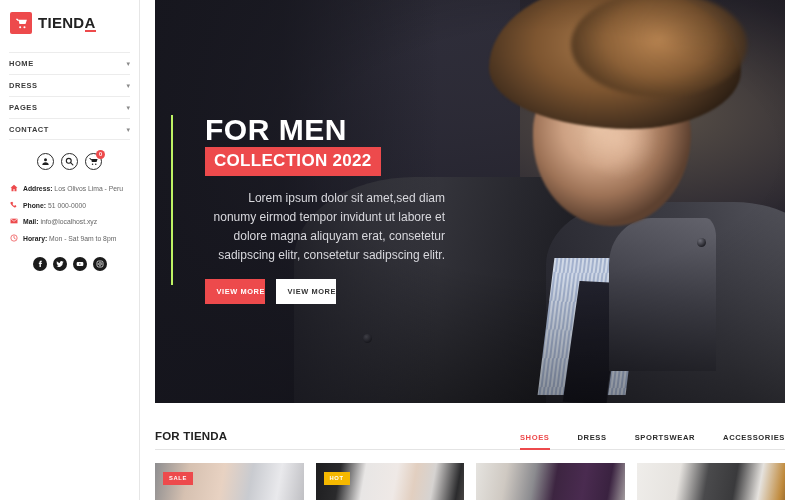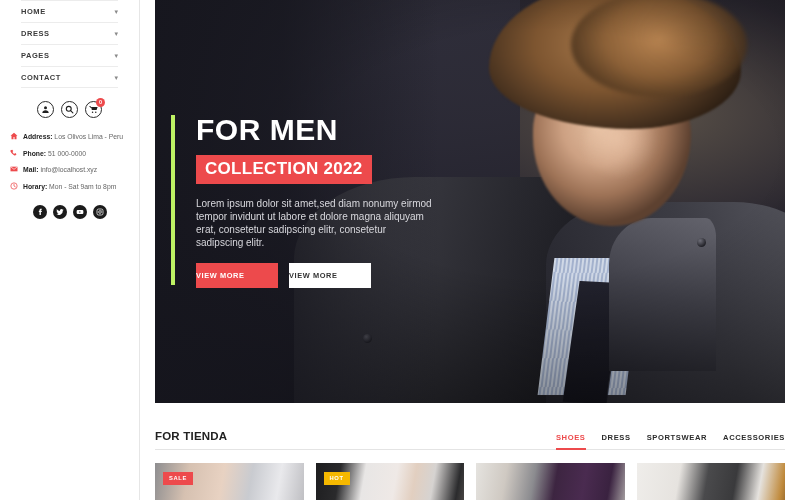--- a/index.html
+++ b/index.html
@@ -25,21 +25,21 @@
   .logo-badge svg { display:block; }
   .logo-text {
     font-size:15px; font-weight:bold; letter-spacing:.3px;
     color:#222; position:relative; line-height:22px;
   }
   .logo-text::after{
     content:""; position:absolute; right:0; bottom:2px;
     width:11px; height:2px; background:#ed4a4c;
   }
 
-  .nav { padding:0 21px; }
+  .nav { margin-top:18px; padding:0 9px; }
   .nav-item {
     display:flex; align-items:center; justify-content:space-between;
     border-top:1px solid #ececec;
     height:22px; cursor:pointer;
   }
   .nav-item:last-child { border-bottom:1px solid #ececec; }
   .nav-label {
     font-size:7.5px; font-weight:bold; letter-spacing:.55px; color:#3b3b3b;
   }
   .caret { color:#8a8a8a; font-size:7px; line-height:1; }
@@ -152,52 +152,53 @@
     position:absolute; width:9px; height:9px; border-radius:50%;
     background:radial-gradient(circle at 35% 30%, #6e6e78, #222228 70%);
   }
   .vig { position:absolute; inset:0;
     background:radial-gradient(95% 80% at 62% 38%, rgba(0,0,0,0) 38%, rgba(0,0,0,.55) 100%); }
   .left-shade { position:absolute; left:0; top:0; width:45%; height:100%;
     background:linear-gradient(90deg, rgba(22,22,30,.93) 0%, rgba(22,22,30,.78) 45%, rgba(22,22,30,0) 100%); }
 
   .hero-inner {
     position:absolute; left:16px; top:115px;
-    padding-left:21px; border-left:4px solid #bef264; height:170px;
+    padding-left:32px; border-left:2px solid #bef264; height:170px;
   }
   .hero-title {
     color:#fff; font-size:30px; font-weight:bold; letter-spacing:.5px; line-height:1;
   }
   .hero-sub {
     display:inline-block; background:#ed4a4c; color:#fff;
     font-size:17px; font-weight:bold; letter-spacing:.3px;
-    padding:4px 9px 5px 9px; margin-top:10px;
+    padding:4px 9px 5px 9px; margin-top:2px;
   }
   .hero-desc {
-    color:#d8d8dd; font-size:10px; line-height:13px; margin-top:13px;
+    color:#d8d8dd; font-size:12px; line-height:19px; margin-top:13px;
     max-width:240px;
+    text-align:right;
   }
   .hero-btns { display:flex; gap:11px; margin-top:14px; }
   .btn {
     font-size:7.4px; font-weight:bold; letter-spacing:.6px;
-    padding:8px 0; width:82px; text-align:left; cursor:pointer;
+    padding:8px 0; width:60px; text-align:right; cursor:pointer;
   }
   .btn-red { background:#ed4a4c; color:#fff; }
   .btn-white { background:#fff; color:#333; }
 
   
   .section {
     margin-left:15px; width:630px; margin-top:23px; position:relative;
   }
   .sec-head {
     display:flex; align-items:flex-end; justify-content:space-between;
     border-bottom:1px solid #e4e4e4; padding-bottom:7px;
   }
   .sec-title { font-size:11.5px; font-weight:bold; color:#222; letter-spacing:.2px; }
-  .tabs { display:flex; gap:16px; align-items:flex-end; }
+  .tabs { display:flex; gap:28px; align-items:flex-end; }
   .tab {
     font-size:7.6px; font-weight:bold; letter-spacing:.6px; color:#2c2c2c;
     cursor:pointer; padding-bottom:7px; position:relative; top:7px;
   }
   .tab.active { color:#ed4a4c; }
   .tab.active::after{
     content:""; position:absolute; left:0; right:0; bottom:-1px;
     height:2px; background:#ed4a4c;
   }
 
@@ -218,20 +219,30 @@
   .badge-sale { background:#ed4a4c; }
   .badge-hot  { background:#f5b800; }
 </style>
 </head>
 <body>
 
 <div class="page">
 
   <aside class="sidebar">
 
+    <div class="logo-wrap">
+      <span class="logo-badge">
+        <svg width="13" height="13" viewBox="0 0 24 24" fill="#fff">
+          <path d="M2 3h3l1.2 2H22l-2.6 8H8.3L6.8 7H4.2L3.4 5H2z"></path>
+          <circle cx="9.5" cy="19" r="1.9"></circle>
+            <circle cx="17.5" cy="19" r="1.9"></circle>
+        </svg>
+      </span>
+      <span class="logo-text">TIENDA</span>
+    </div>
 
     <nav class="nav">
       <div class="nav-item">
         <span class="nav-label">HOME</span>
         <span class="caret">▾</span>
       </div>
       <div class="nav-item">
         <span class="nav-label">DRESS</span>
         <span class="caret">▾</span>
       </div>

